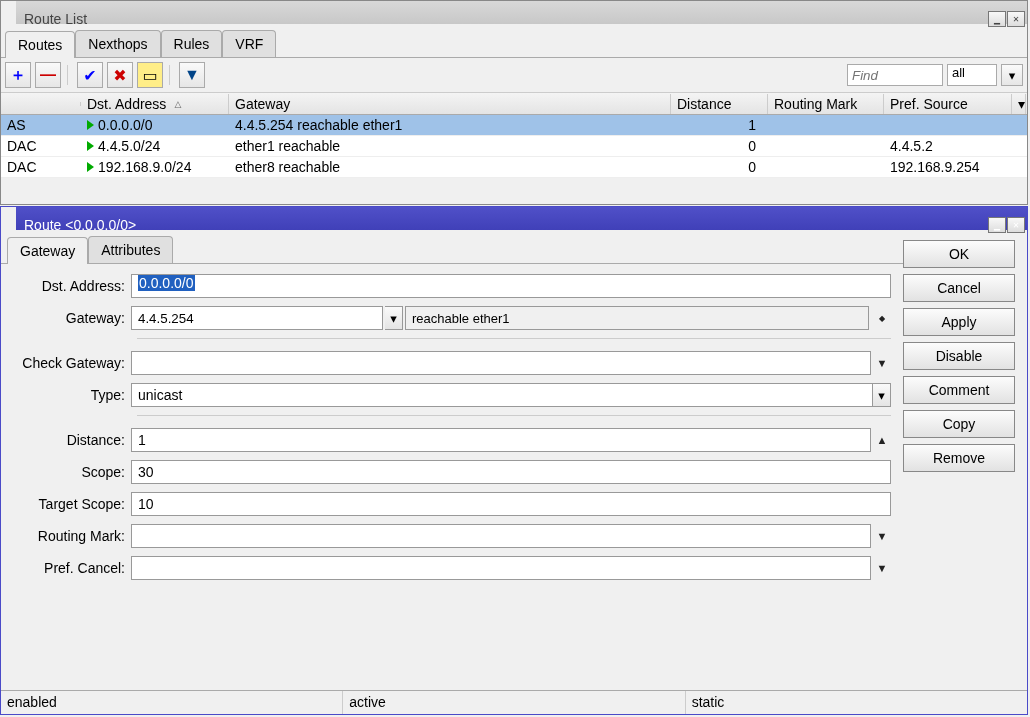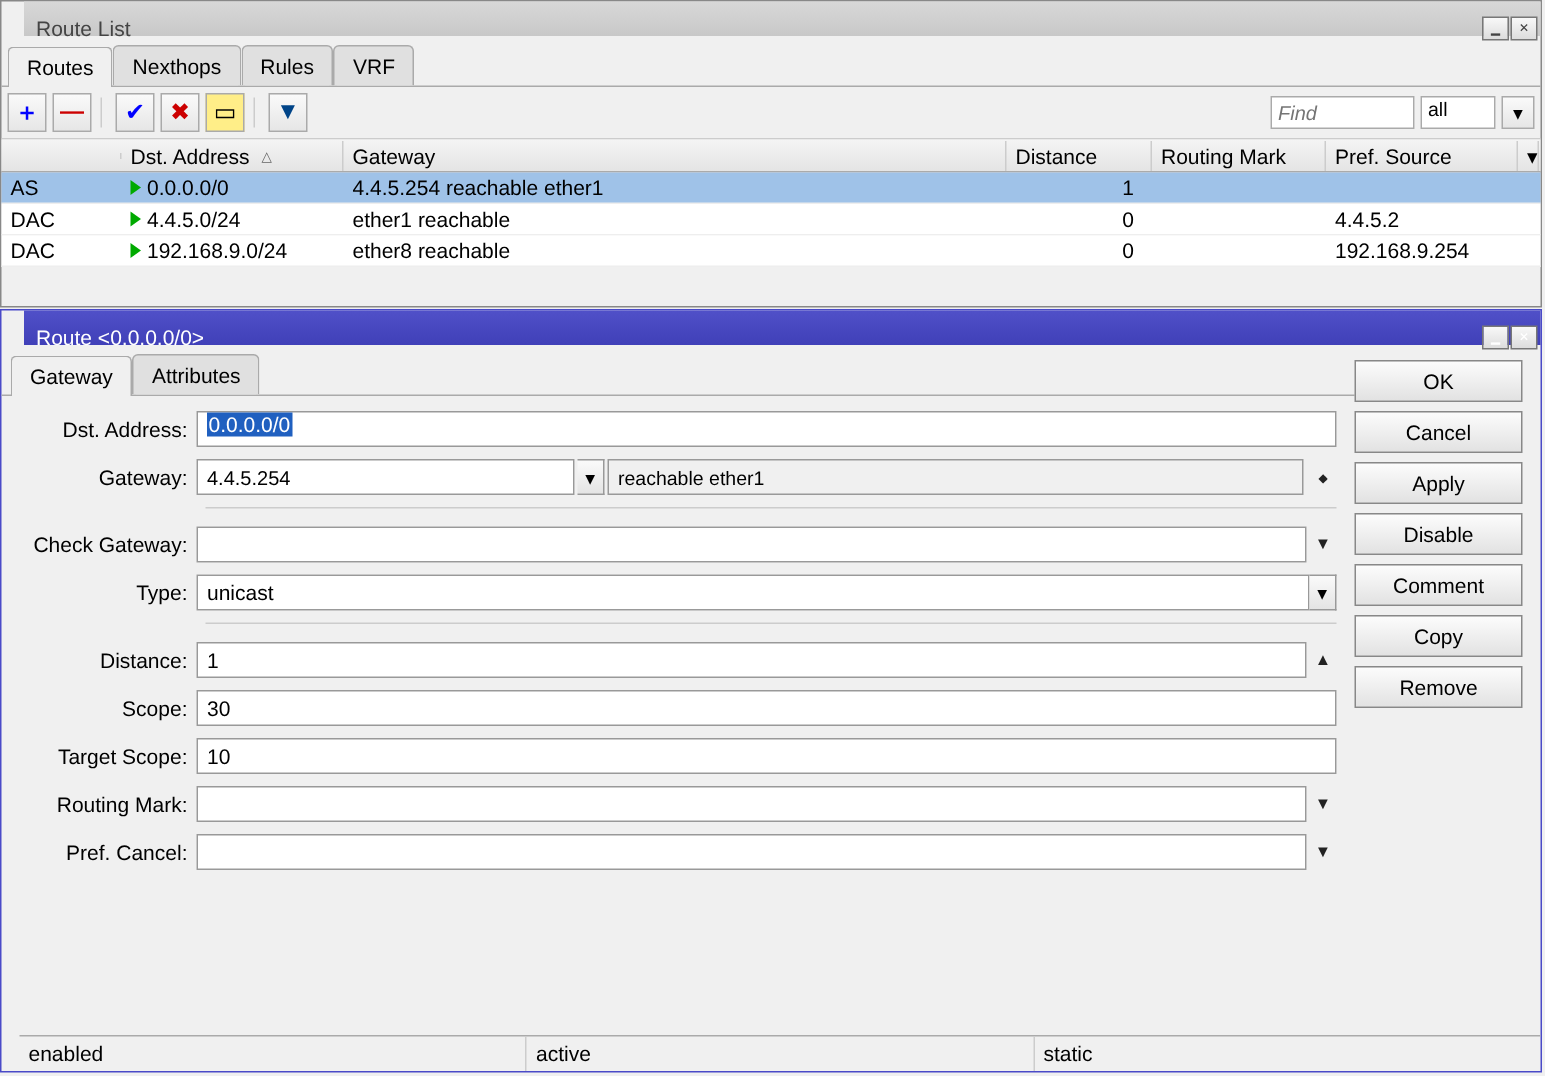--- a/index.html
+++ b/index.html
@@ -174,21 +174,21 @@
 .hr { border:none; border-top:1px solid #ccc; margin: 6px 0 12px 130px; }
 .btn-col {
   width:124px; padding:10px 12px 0 0;
   display:flex; flex-direction:column; gap:6px;
 }
 .dlg-btn {
   height:28px;border:1px solid #888;background:linear-gradient(#fcfcfc,#e2e2e2);
   font-size:14px;cursor:pointer;
 }
 .statusbar {
-  position:absolute; bottom:0; left:12px; right:0;
+  position:absolute; bottom:0; left:0; right:0;
   height:24px; border-top:1px solid #aaa;
   display:flex;
 }
 .status-cell {
   flex:1; border-right:1px solid #ccc; padding:3px 6px; font-size:14px;
 }
 .status-cell:last-child{border-right:none;}
 .sel-text {
   background:#2060c0; color:#fff; padding:0 1px;
 }

